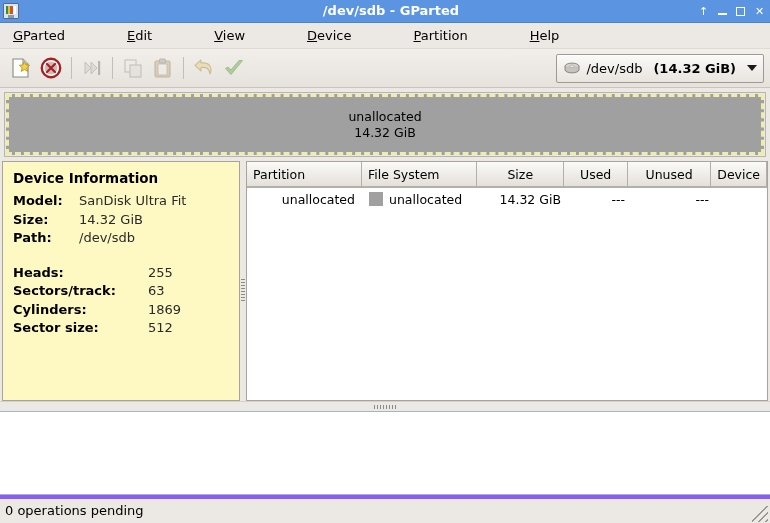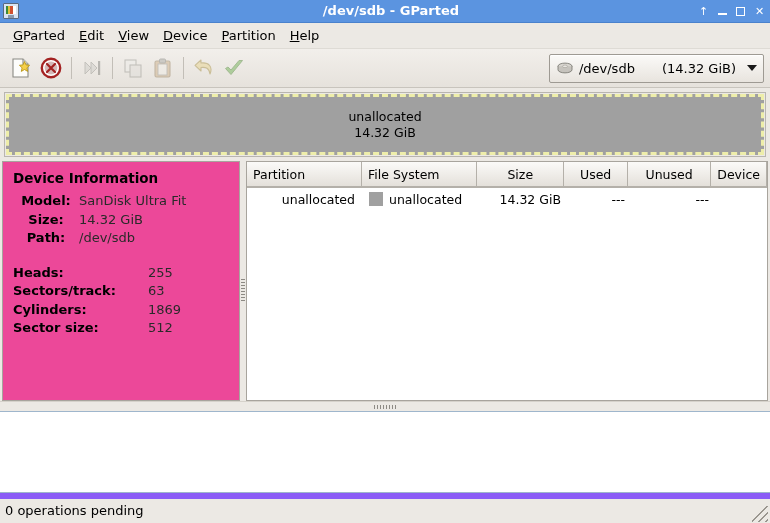--- a/index.html
+++ b/index.html
@@ -98,20 +98,21 @@
 
   
   .menubar {
     height: 25px;
     background: #ece9e4;
     display: flex;
     align-items: center;
     padding-left: 6px;
     flex: 0 0 auto;
     border-bottom: 1px solid #dedbd5;
+    gap: 48px;
   }
   .menu-item {
     padding: 3px 7px;
     font-size: 13px;
     color: #000000;
     cursor: default;
     white-space: nowrap;
   }
   .menu-item u { text-decoration: underline; }
 
@@ -154,21 +155,22 @@
   }
   .device-combo .dev-label {
     font-size: 13px;
     color: #000;
     white-space: nowrap;
   }
   .device-combo .dev-size {
     font-size: 13px;
     color: #000;
     white-space: nowrap;
-    margin-left: 22px;
+    margin-left: 6px;
+    font-weight: bold;
   }
   .combo-arrow {
     width: 0; height: 0;
     border-left: 5px solid transparent;
     border-right: 5px solid transparent;
     border-top: 6px solid #1a1a1a;
     margin: 0 4px 0 6px;
   }
 
   
@@ -212,40 +214,40 @@
     flex: 0 0 auto;
     height: 240px;
     display: flex;
     background: #ece9e4;
     padding: 0 2px;
     box-sizing: border-box;
   }
   .devinfo {
     width: 238px;
     flex: 0 0 auto;
-    background: #ec4899;
+    background: #fef9c3;
     border: 1px solid #a8a49d;
     box-sizing: border-box;
     padding: 8px 10px;
     overflow: hidden;
   }
   .devinfo h2 {
     margin: 0 0 6px 0;
     font-size: 13.5px;
     font-weight: bold;
   }
   .kv {
     display: flex;
     font-size: 13px;
     line-height: 18.5px;
     white-space: nowrap;
   }
   .kv .k { font-weight: bold; }
   .kv .v { color: #2a2a2a; }
-  .kv.g1 .k { min-width: 66px; text-align: center; }
+  .kv.g1 .k { min-width: 66px; }
   .kv.g2 .k { min-width: 135px; }
   .spacer-row { height: 16px; }
 
   .vsplit {
     width: 6px;
     flex: 0 0 auto;
     background: #ece9e4;
     position: relative;
     cursor: col-resize;
   }
@@ -343,21 +345,21 @@
   }
 
   
   .statusbar {
     flex: 0 0 auto;
     height: 24px;
     background: #ece9e4;
     display: flex;
     align-items: flex-end;
     position: relative;
-    border-top: 6px solid #8b5cf6;
+    border-top: 4px solid #8b5cf6;
   }
   .status-text {
     font-size: 13px;
     color: #000;
     padding-left: 5px;
     line-height: 24px;
   }
   .resize-grip {
     position: absolute;
     right: 2px; bottom: 1px;

